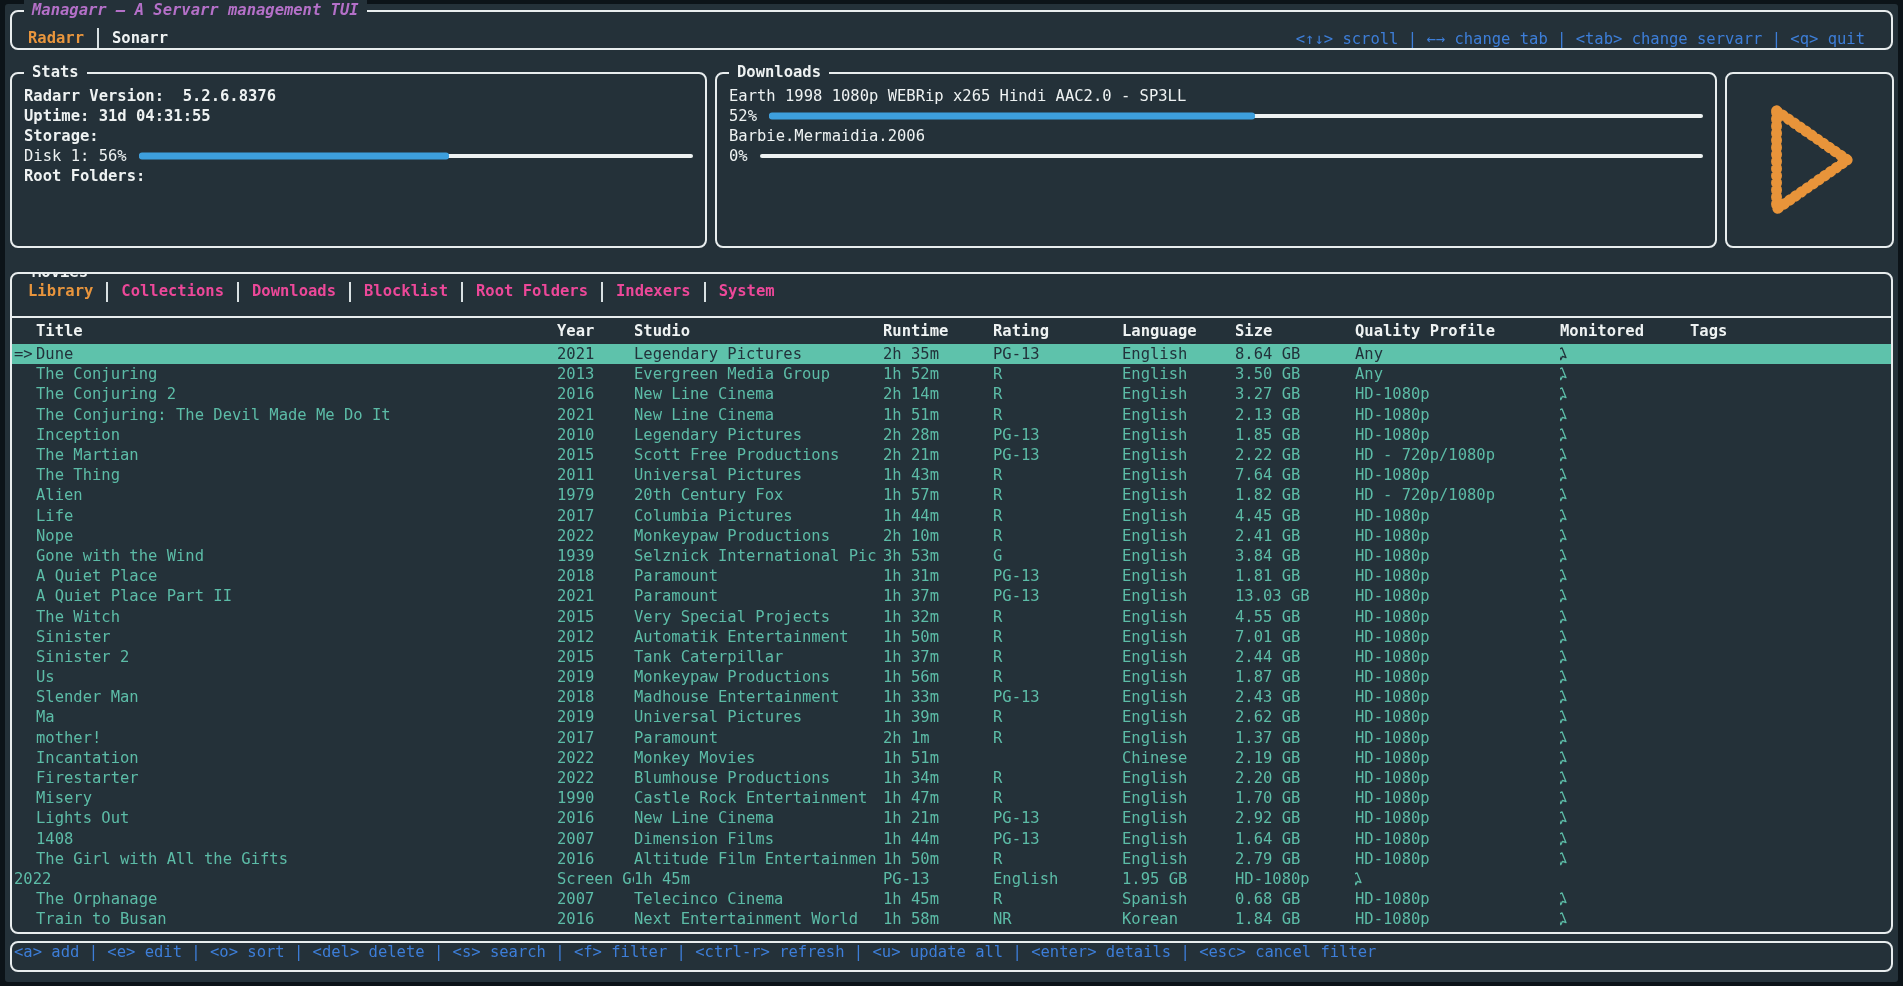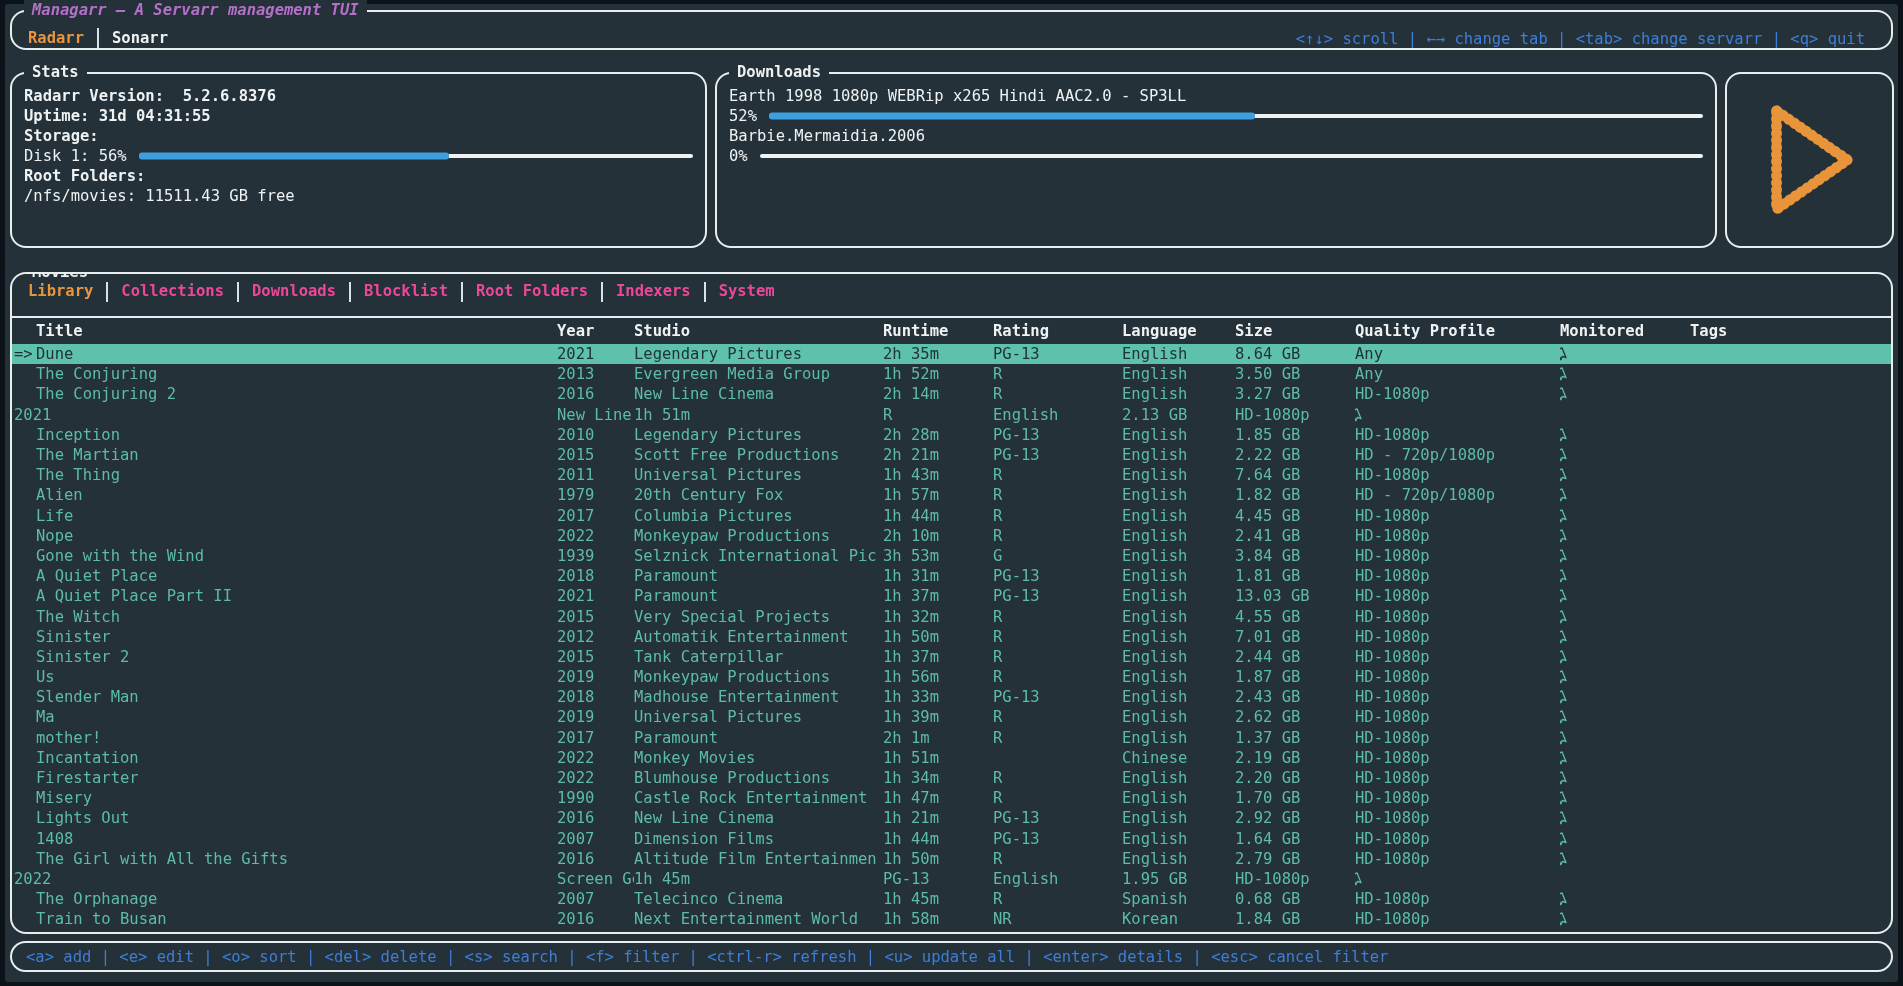--- a/index.html
+++ b/index.html
@@ -1,19 +1,19 @@
 <!DOCTYPE html>
 <html><head>
 <meta charset="utf-8">
 <style>
   *{margin:0;padding:0;box-sizing:border-box}
   html,body{width:1903px;height:986px;background:#0c1318;overflow:hidden}
   body{font-family:"DejaVu Sans Mono",monospace;font-size:15.5px;color:#eef2f2;position:relative}
   .screen{position:absolute;left:5px;top:4px;right:5px;bottom:4px;background:#243139;border-radius:3px}
-  .panel{position:absolute;border:2px solid #e8edee;border-radius:16px;background:#243139}
+  .panel{position:absolute;border:2px solid #e8edee;border-radius:8px;background:#243139}
   .panel-label{position:absolute;top:-12px;left:12px;background:#243139;padding:0 8px;font-weight:bold;white-space:pre;line-height:20px}
   .panel-label.purple{color:#b470c8;font-style:italic}
 
   
   .top-box{left:10px;top:10px;width:1883px;height:40px}
   .tb-row{height:100%;display:flex;align-items:flex-end;padding:3px 26px 0 16px}
   .servarr-tab{font-weight:bold;color:#eef2f2;cursor:default}
   .servarr-tab.active{color:#e8953d}
   .vsep{width:2px;height:20px;background:#d9e1e3;margin:0 13px}
   .hints{color:#3d7ed8;white-space:pre;margin-left:auto}
@@ -46,21 +46,21 @@
   .mv-header{height:26px;font-weight:bold;margin-top:0}
   .mv-header .cell:first-child{padding-left:22px}
   .cell{white-space:pre;overflow:hidden}
   .trow{height:20.2px;color:#5cbca7}
   .trow.selected{background:#5ec2ab;color:#22323b}
   .indicator{display:inline-block;width:22px;white-space:pre}
   .c-monitored svg{display:block;margin-left:-6px}
   .trow .c-monitored{color:inherit}
 
   
-  .footer{left:10px;top:941px;width:1883px;height:31px;display:flex;align-items:center;padding:0 14px}
+  .footer{left:10px;top:941px;width:1883px;height:31px;display:flex;padding:0 2px}
   .footer .hints{margin-left:0}
 </style>
 </head>
 <body>
 
 <div class="screen"></div>
 
 <div class="panel top-box">
   <div class="panel-label purple">Managarr – A Servarr management TUI</div>
   <div class="tb-row">
@@ -80,21 +80,20 @@
     <div class="sline b">Uptime: 31d 04:31:55</div>
     <div class="sline b">Storage:</div>
     <div class="gauge-line">
       <span class="pct">Disk 1: 56%</span>
       <div class="gauge">
         <div class="gauge-track"></div>
           <div class="gauge-fill" style="width: 56%;"></div>
       </div>
     </div>
     <div class="sline b">Root Folders:</div>
-    <div class="sline">/nfs/movies: 11511.43 GB free</div>
   </div>
 </div>
 
 <div class="panel downloads">
   <div class="panel-label">Downloads</div>
   <div class="panel-body">
       <div>
     <div class="dl-name">Earth 1998 1080p WEBRip x265 Hindi AAC2.0 - SP3LL</div>
     <div class="gauge-line">
       <span class="pct">52%</span>
@@ -202,20 +201,21 @@
     <div class="cell c-monitored">
       <svg width="15" height="16" viewBox="0 0 16 16">
             <g fill="none" stroke="currentColor" stroke-width="1.4" stroke-linejoin="round" transform="rotate(-22 8 8)">
               <path d="M5 2.2 h6 v11.2 l-3 -2.7 -3 2.7 z"></path>
             </g>
           </svg>
     </div>
     <div class="cell"></div>
   </div>
       <div class="grid-cols trow">
+    <div class="cell"><span class="indicator"></span><span>The Conjuring: The Devil Made Me Do It</span></div>
     <div class="cell">2021</div>
     <div class="cell">New Line Cinema</div>
     <div class="cell">1h 51m</div>
     <div class="cell">R</div>
     <div class="cell">English</div>
     <div class="cell">2.13 GB</div>
     <div class="cell">HD-1080p</div>
     <div class="cell c-monitored">
       <svg width="15" height="16" viewBox="0 0 16 16">
             <g fill="none" stroke="currentColor" stroke-width="1.4" stroke-linejoin="round" transform="rotate(-22 8 8)">

